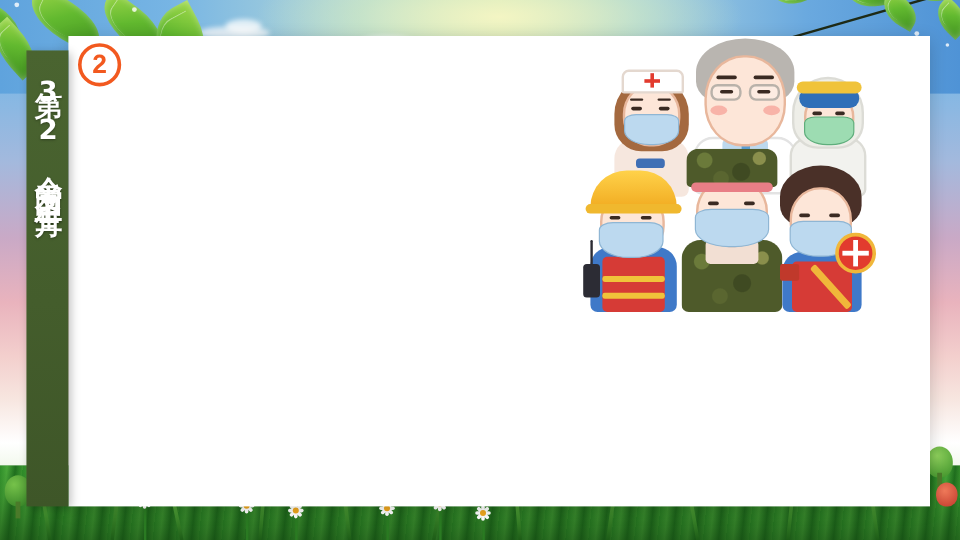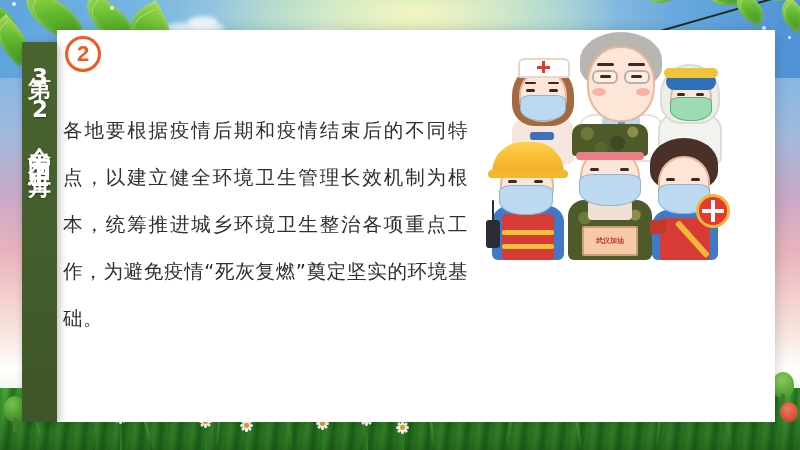--- a/index.html
+++ b/index.html
@@ -265,21 +265,20 @@
   <div class="card"></div>
 
   <div class="sidebar">
     <div class="sidebar-text">第32个爱国卫生月</div>
   </div>
 
   <div class="heading">
     <div class="badge">2</div>
   </div>
 
-  <div class="body-text">各地要根据疫情后期和疫情结束后的不同特点，以建立健全环境卫生管理长效机制为根本，统筹推进城乡环境卫生整治各项重点工作，为避免疫情“死灰复燃”奠定坚实的环境基础。</div>
 
   <div class="illus">
 
     <div class="fig" style="left:26px;top:48px;width:74px;height:104px;">
       <div class="body-sh" style="left:6px;top:58px;width:62px;height:48px;background:#f6e7de;"></div>
       <div class="body-sh" style="left:24px;top:74px;width:24px;height:8px;background:#3f6fb5;border-radius:3px;"></div>
       <div class="hair" style="left:6px;top:6px;width:62px;height:62px;background:#a4693f;"></div>
       <div class="head" style="left:13px;top:12px;width:48px;height:52px;"></div>
       <div class="cap" style="left:12px;top:0px;width:52px;height:20px;background:#fff;border:2px solid #e4d8cf;border-radius:6px 6px 2px 2px;box-sizing:border-box;"></div>
       <div class="cross-v" style="left:36px;top:3px;width:3px;height:12px;"></div>
@@ -335,21 +334,20 @@
 
     <div class="fig" style="left:82px;top:112px;width:96px;height:138px;">
       <div class="body-sh camo" style="left:6px;top:78px;width:84px;height:60px;"></div>
       <div class="body-sh" style="left:26px;top:78px;width:44px;height:20px;background:#f2dfd3;border-radius:4px;"></div>
       <div class="head" style="left:18px;top:26px;width:60px;height:58px;"></div>
       <div class="cap camo" style="left:10px;top:2px;width:76px;height:32px;border-radius:10px 10px 4px 4px;"></div>
       <div class="cap" style="left:14px;top:30px;width:68px;height:8px;background:#e87e86;border-radius:4px;"></div>
       <div class="eye" style="left:28px;top:46px;"></div>
       <div class="eye" style="left:58px;top:46px;"></div>
       <div class="mask" style="left:17px;top:52px;width:62px;height:32px;background:#bcd9ef;"></div>
-      <div class="sign" style="left:20px;top:104px;width:56px;height:30px;">武汉加油</div>
     </div>
 
     <div class="fig" style="left:166px;top:126px;width:84px;height:124px;">
       <div class="body-sh" style="left:6px;top:74px;width:66px;height:50px;background:#3f79c8;"></div>
       <div class="body-sh" style="left:14px;top:82px;width:50px;height:42px;background:#d63b36;border-radius:4px;"></div>
       <div class="body-sh" style="left:4px;top:84px;width:16px;height:14px;background:#c0392b;border-radius:2px;"></div>
       <div class="hair" style="left:4px;top:2px;width:68px;height:52px;background:#4a3028;"></div>
       <div class="head" style="left:12px;top:20px;width:52px;height:56px;"></div>
       <div class="eye" style="left:20px;top:42px;"></div>
       <div class="eye" style="left:45px;top:42px;"></div>

